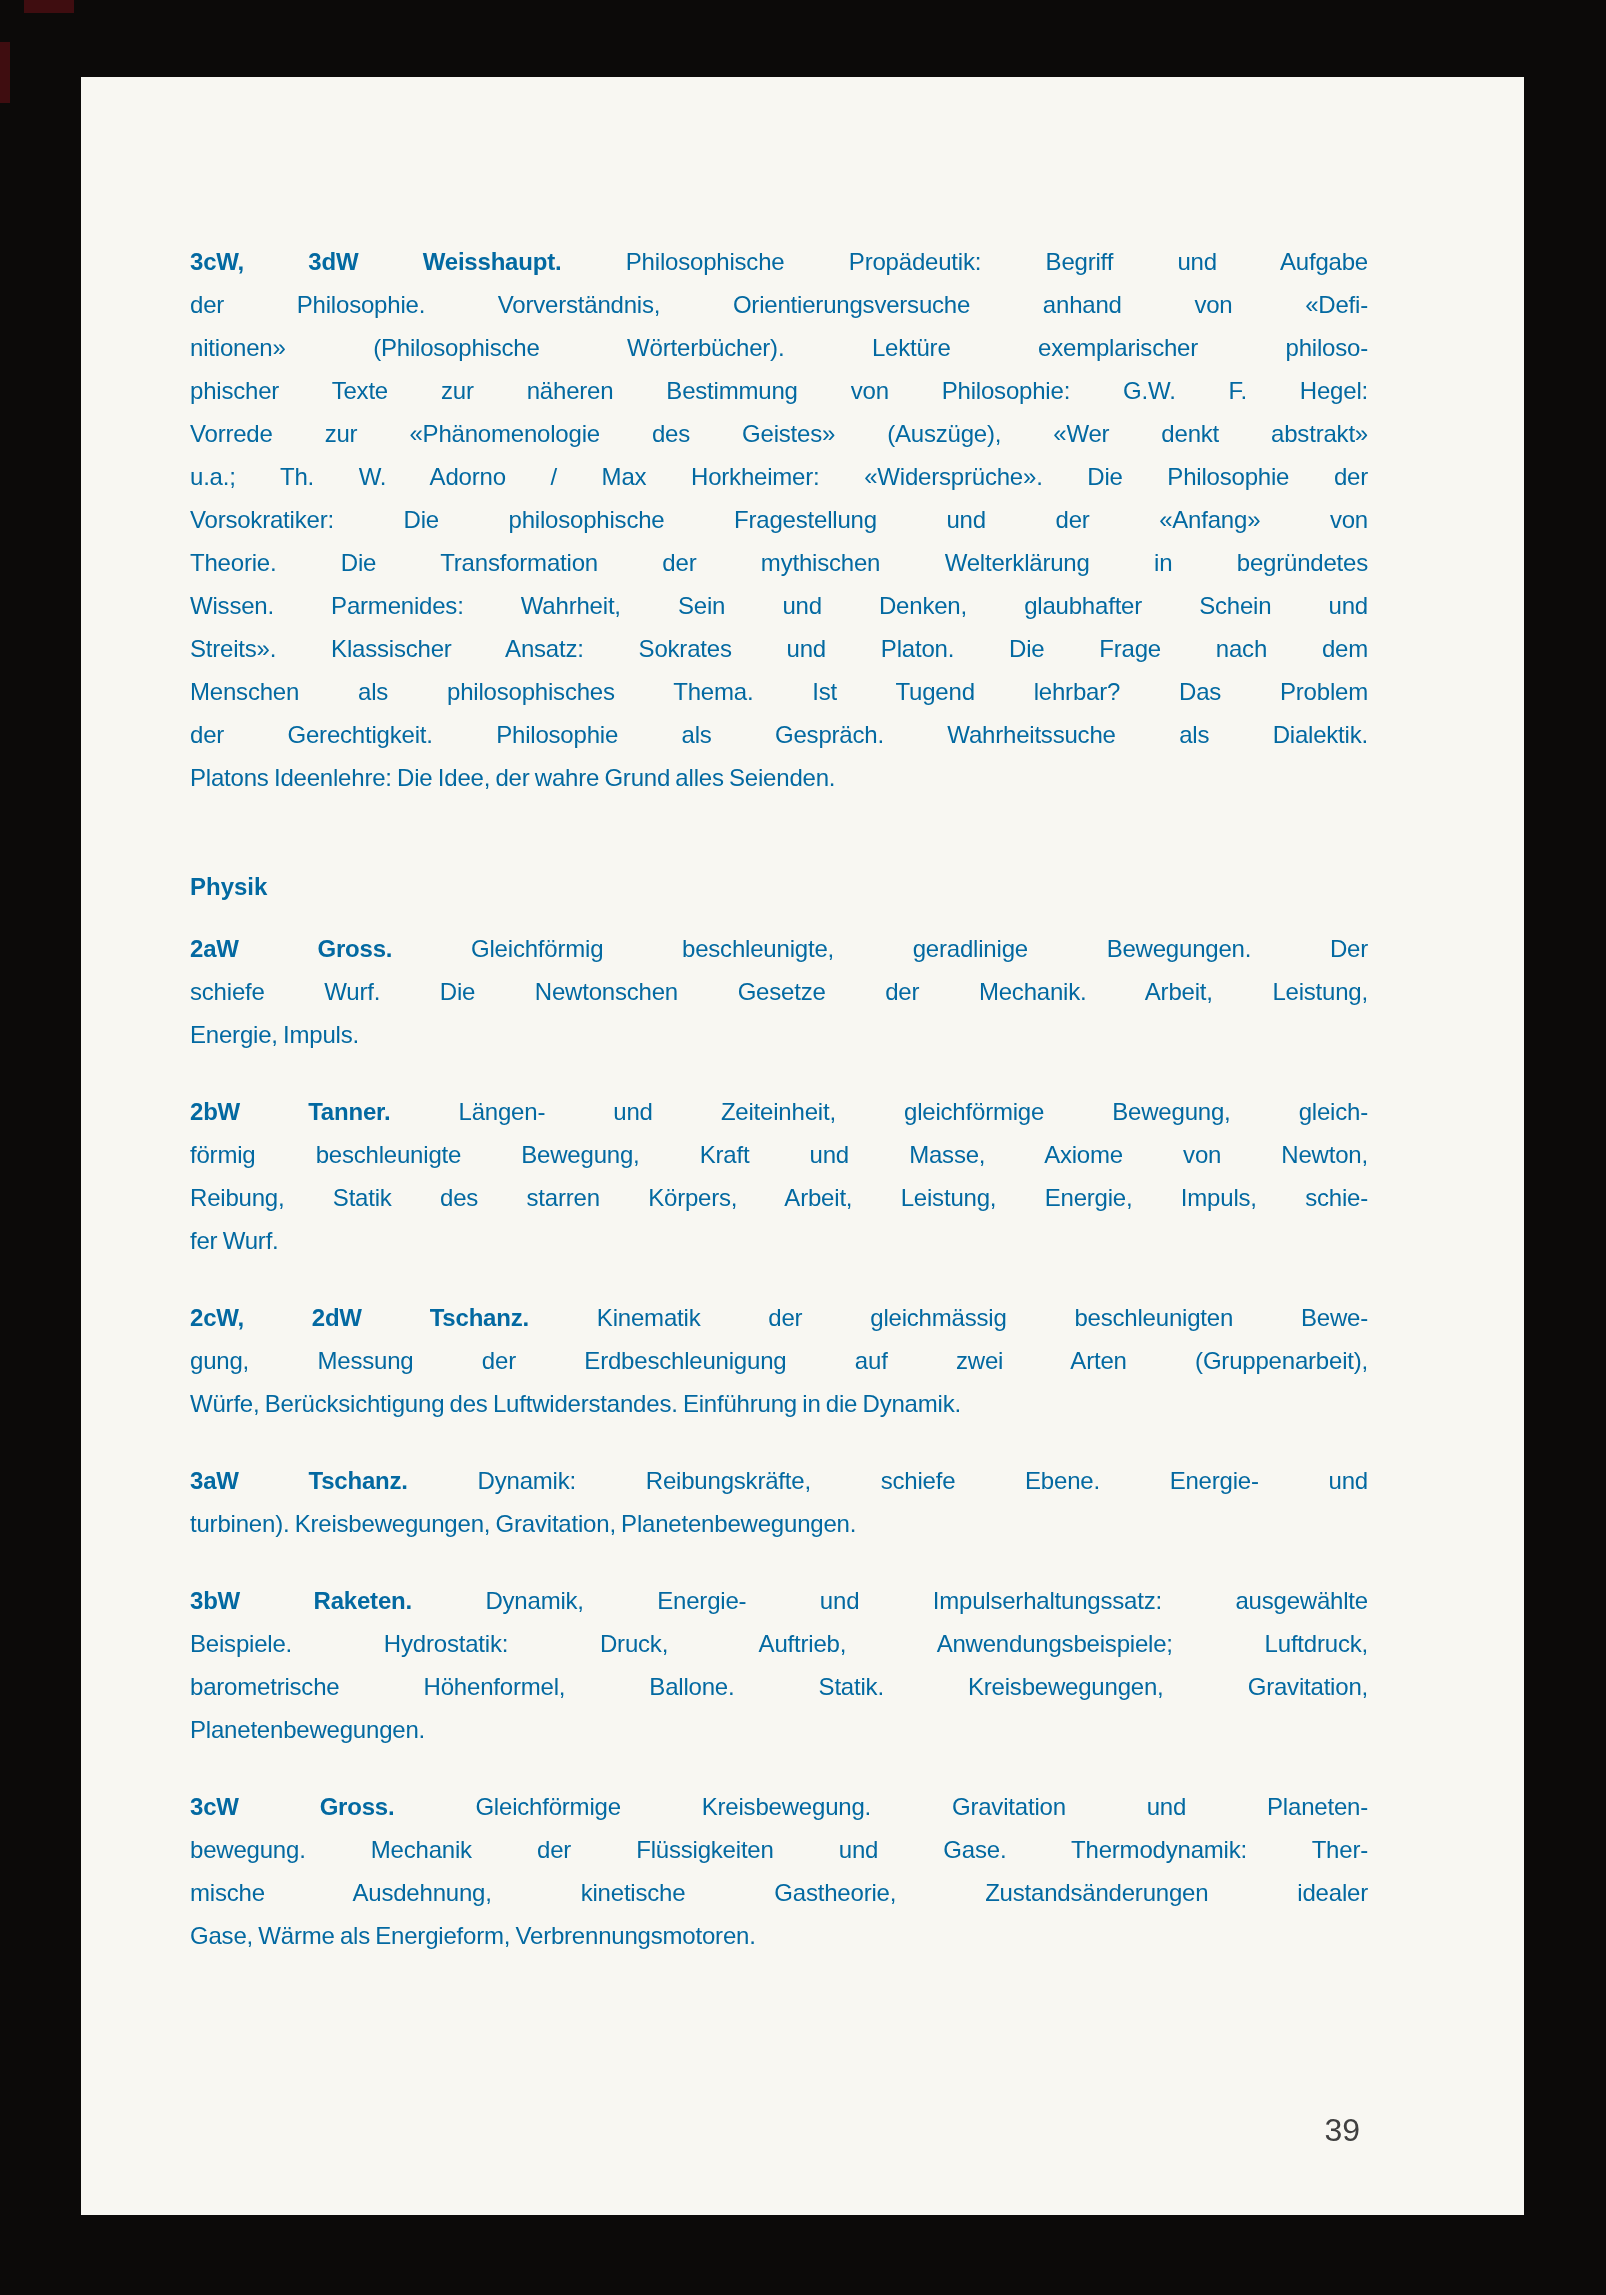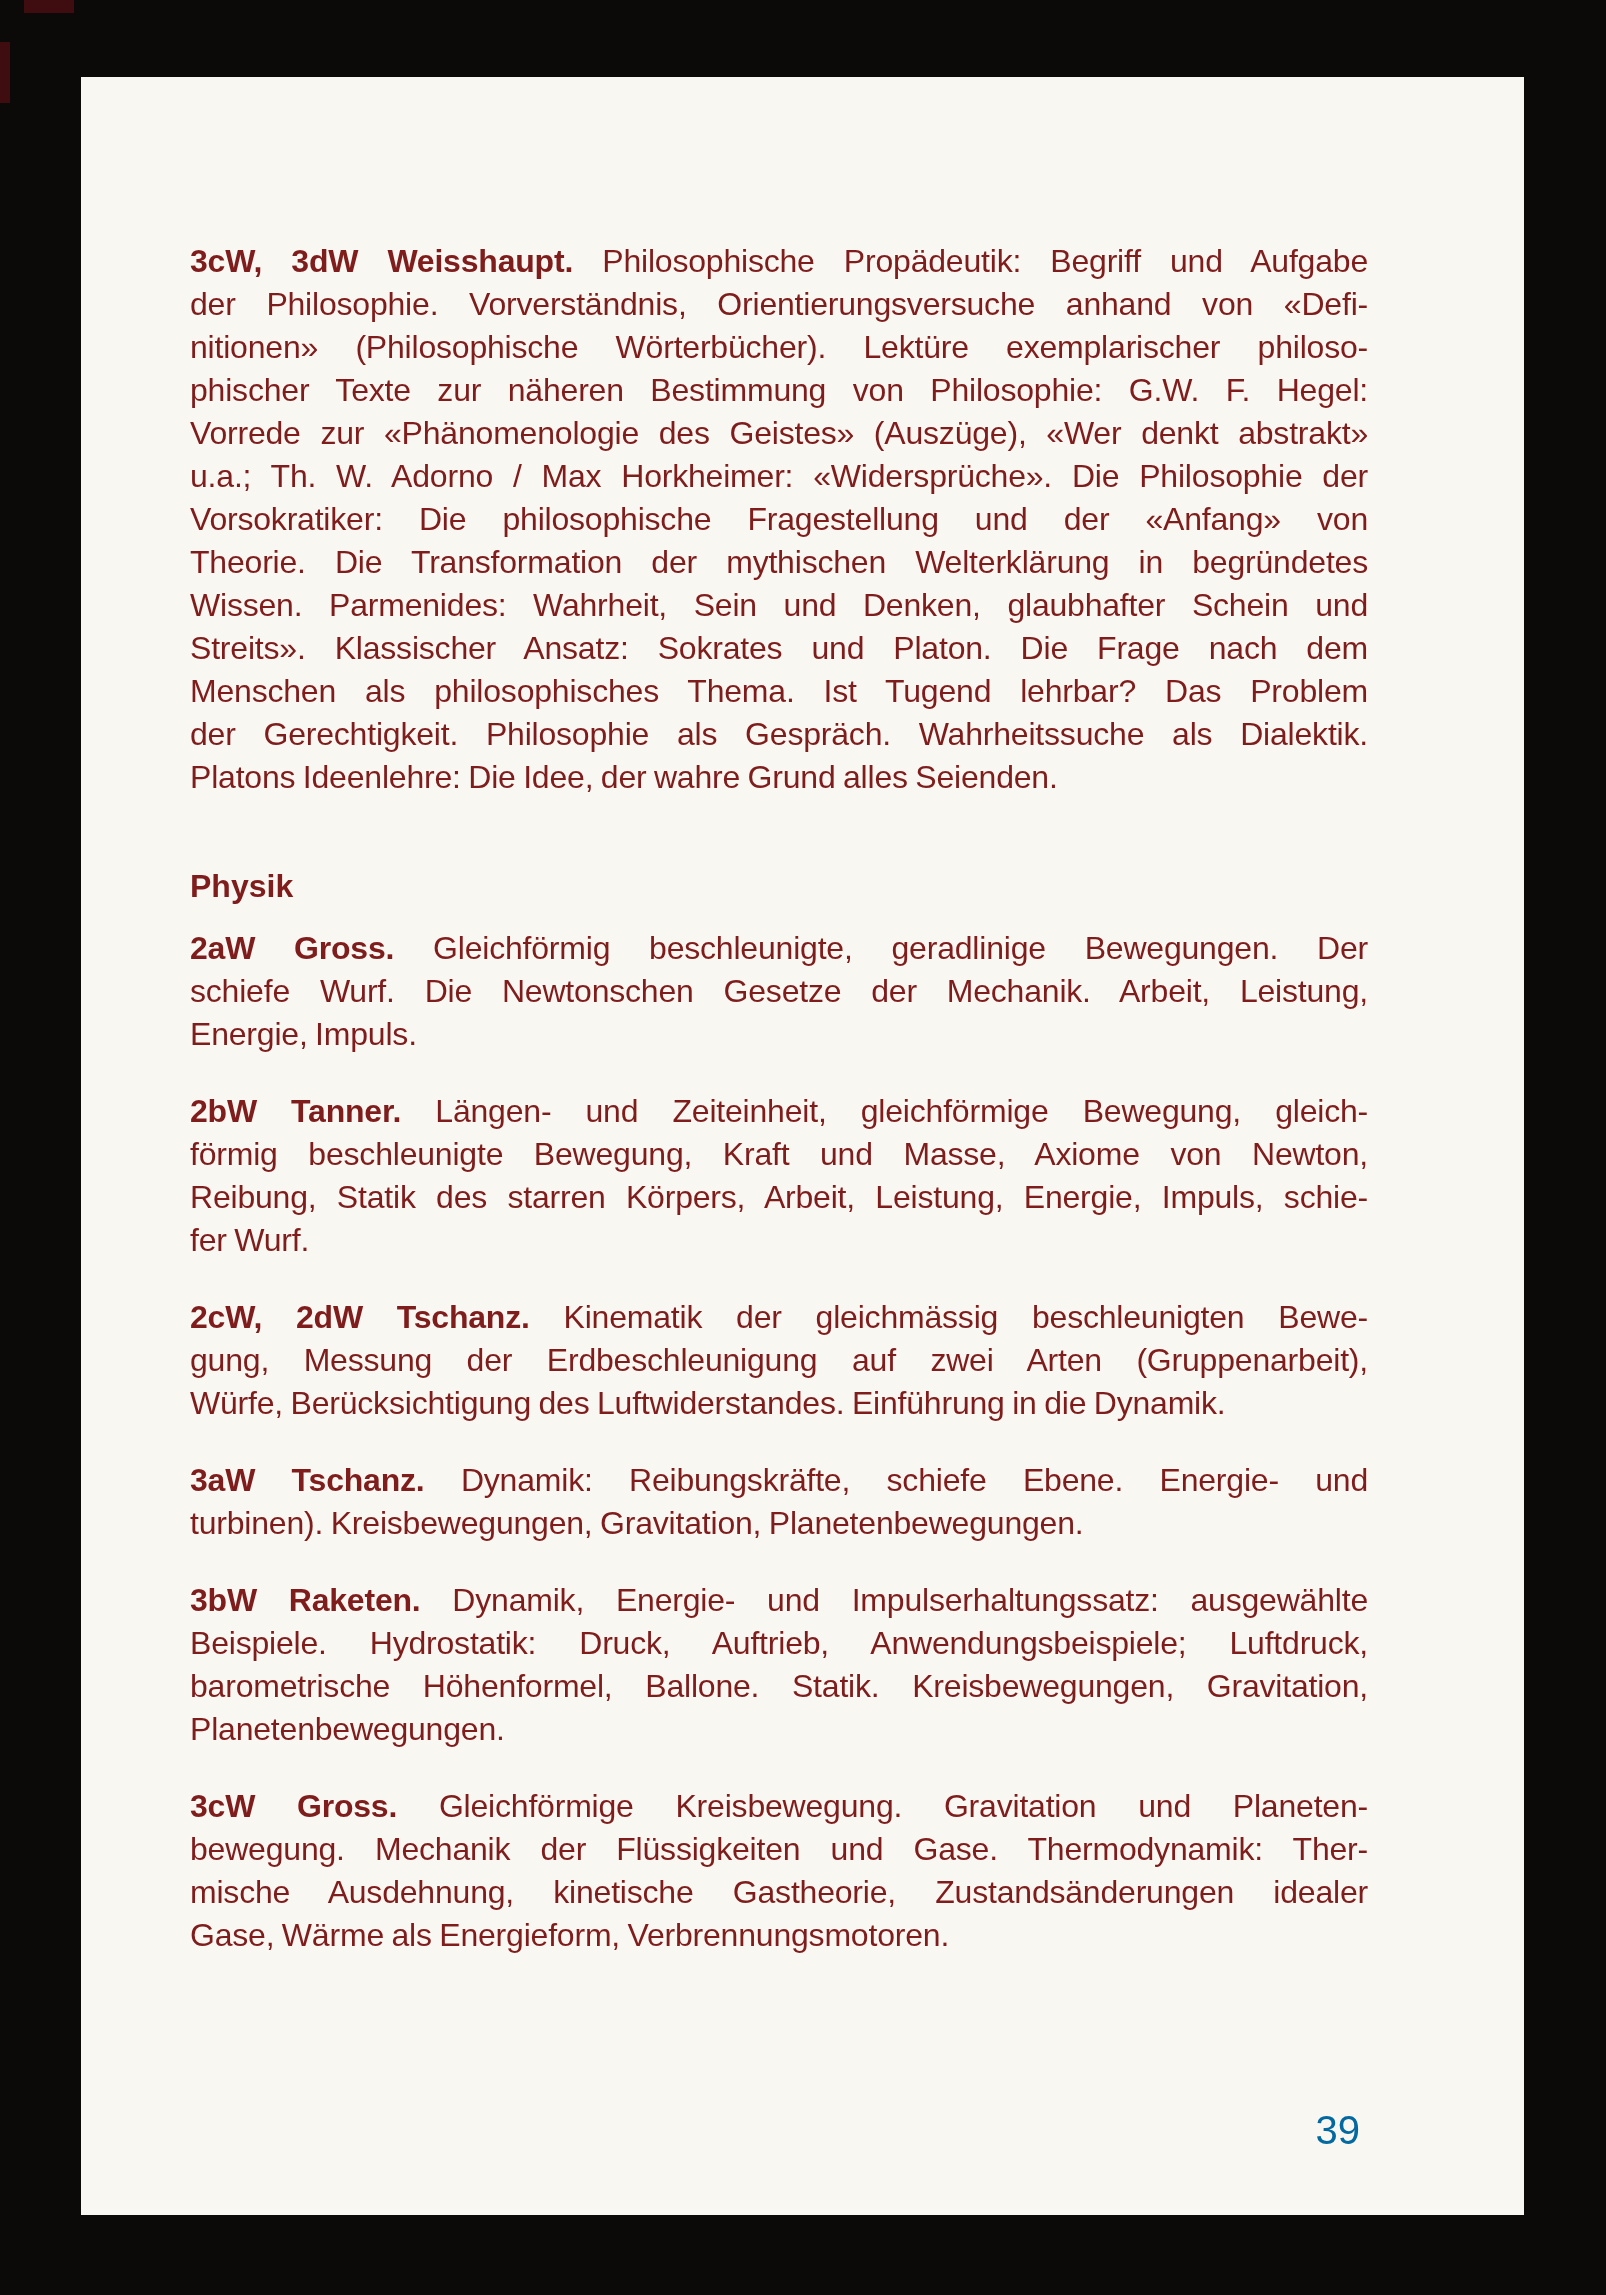--- a/index.html
+++ b/index.html
@@ -34,23 +34,23 @@
     background: #f8f7f2;
   }
   .content {
     position: absolute;
     left: 109px;
     top: 163px;
     width: 1178px;
     color: #1b1b1b;
   }
   .para, .heading {
-    font-size: 32px;
+    font-size: 24px;
     line-height: 43px;
-    color: #7f1d1d;
+    color: #0369a1;
   }
   .para {
     margin: 0 0 34px 0;
     letter-spacing: -0.2px;
     word-spacing: -1.2px;
   }
   .para .line {
     text-align: justify;
     text-align-last: justify;
   }
@@ -61,23 +61,23 @@
     font-weight: 700;
   }
   .heading {
     font-weight: 700;
     margin: 66px 0 19px 0;
   }
   .page-number {
     position: absolute;
     top: 2032px;
     right: 164px;
-    font-size: 40px;
+    font-size: 32px;
     line-height: 43px;
-    color: #0369a1;
+    color: #404040;
   }
 </style>
 </head>
 <body>
 
 <div class="backdrop">
   <div class="artifact artifact-1"></div>
   <div class="artifact artifact-2"></div>
   <div class="paper">
     <div class="content">

